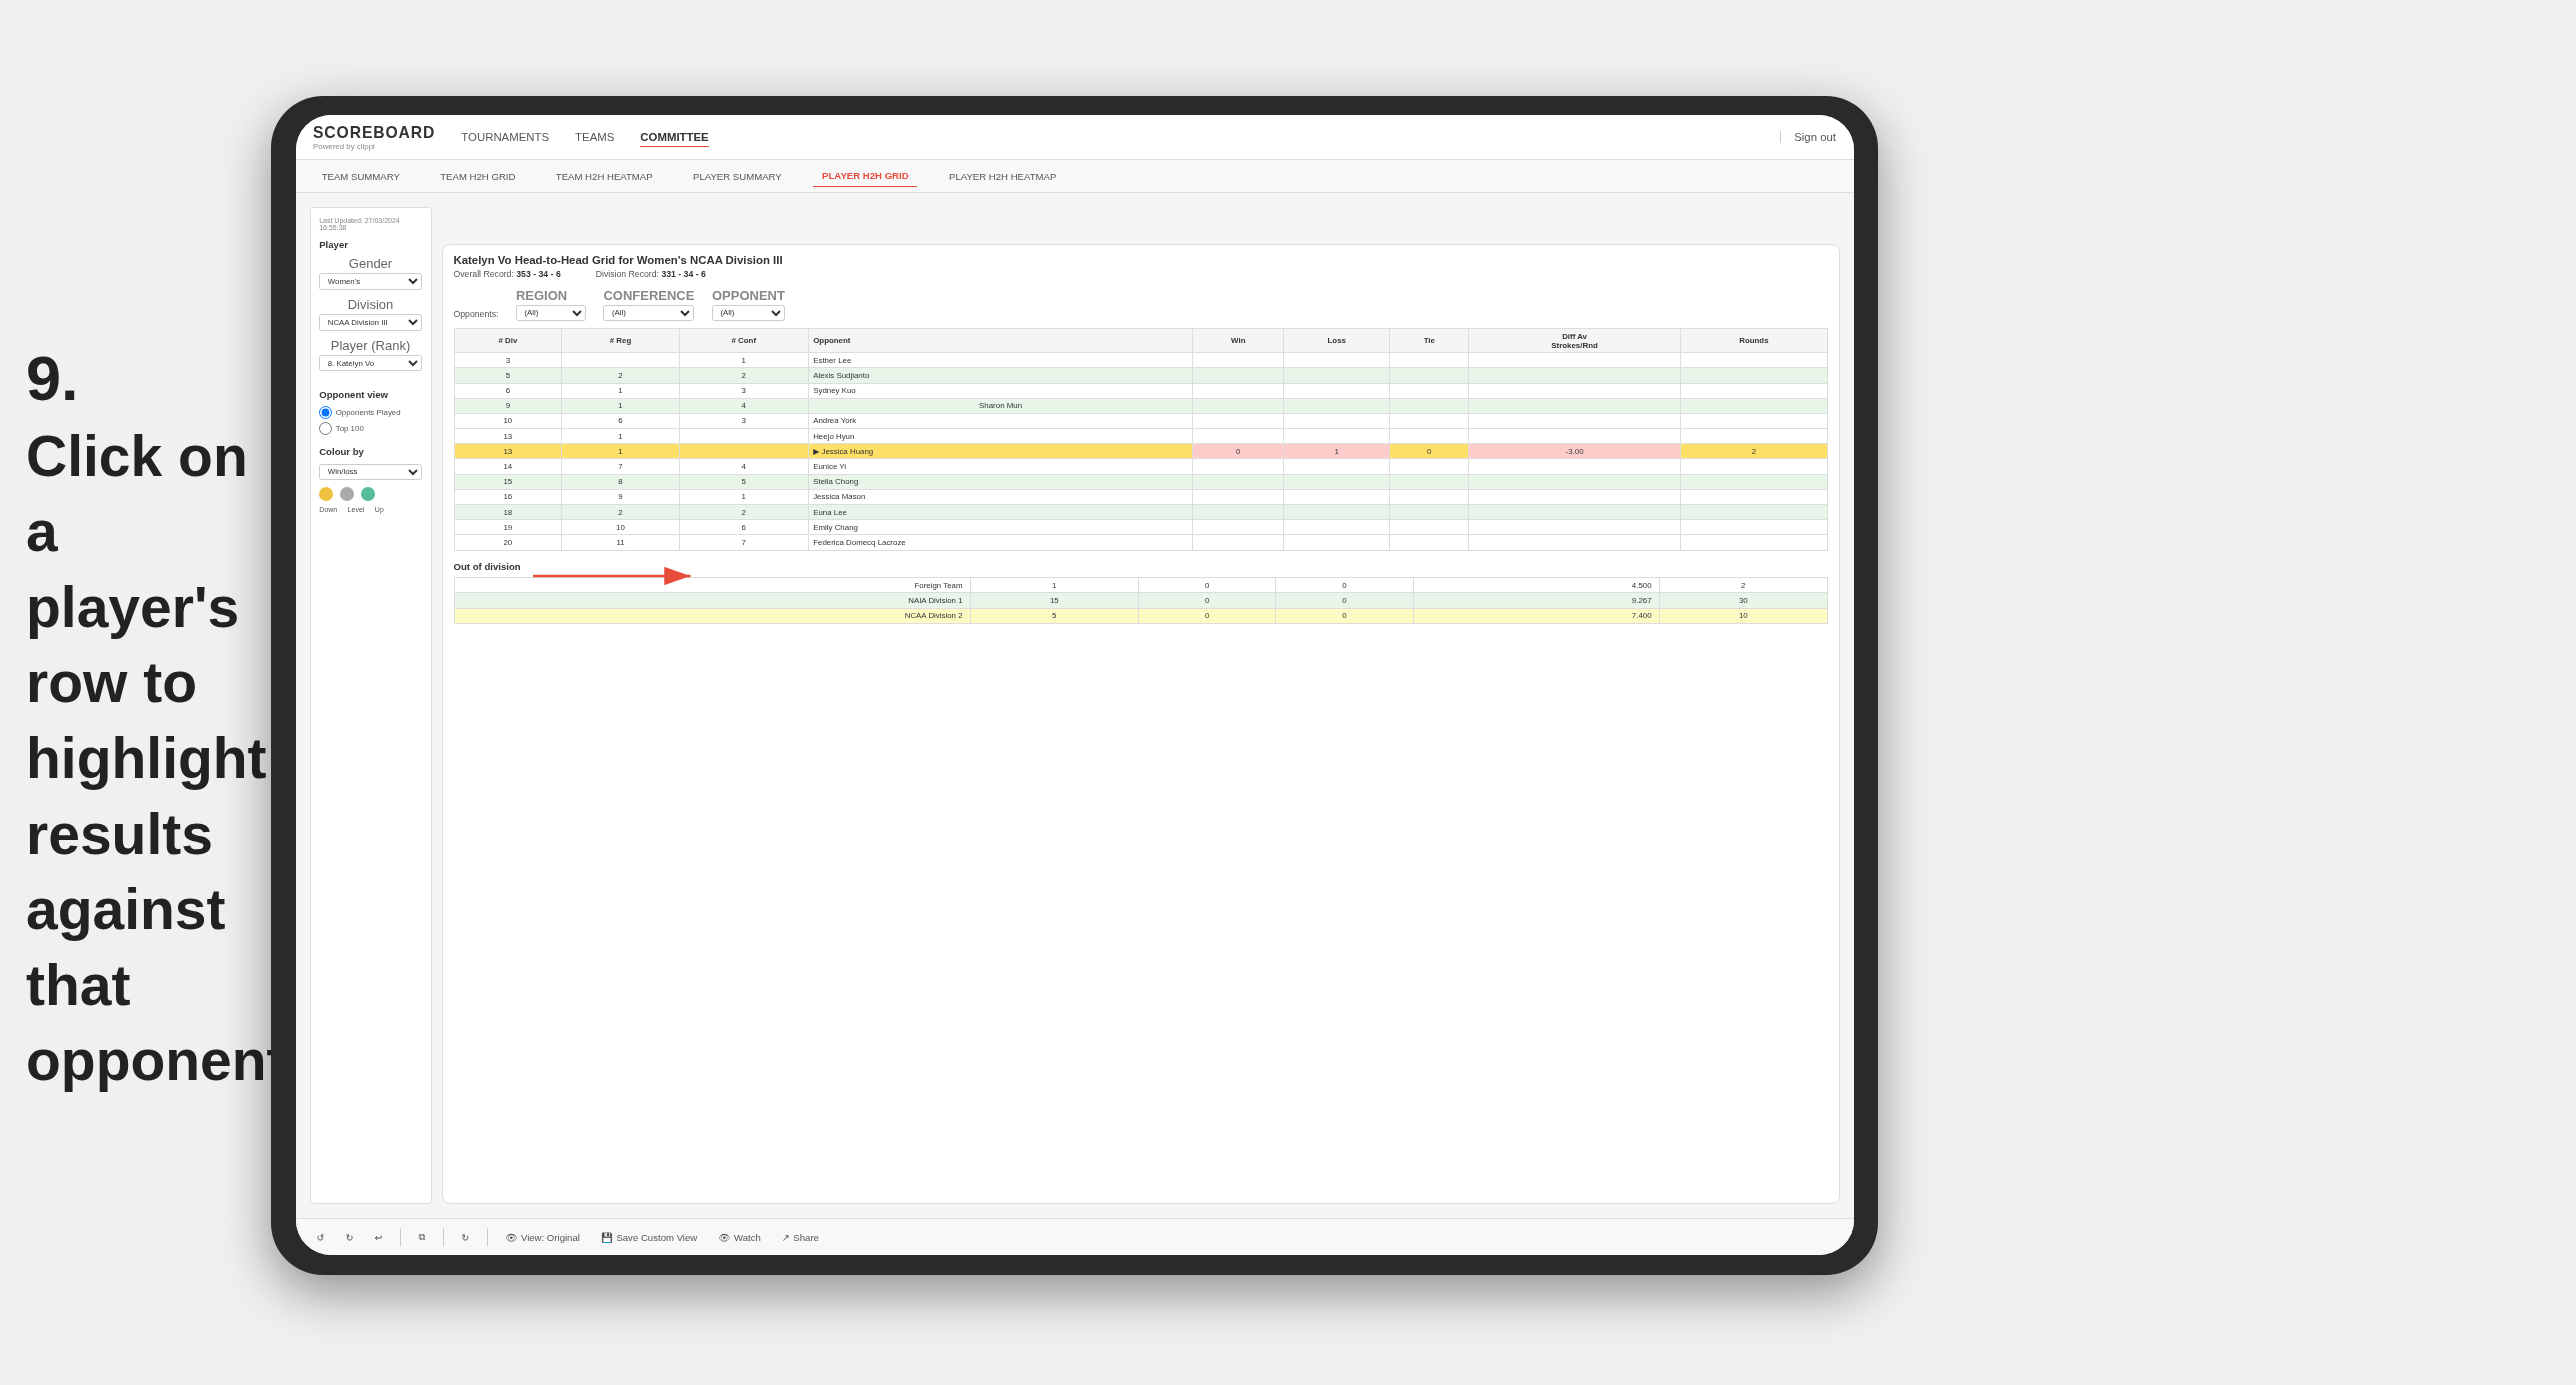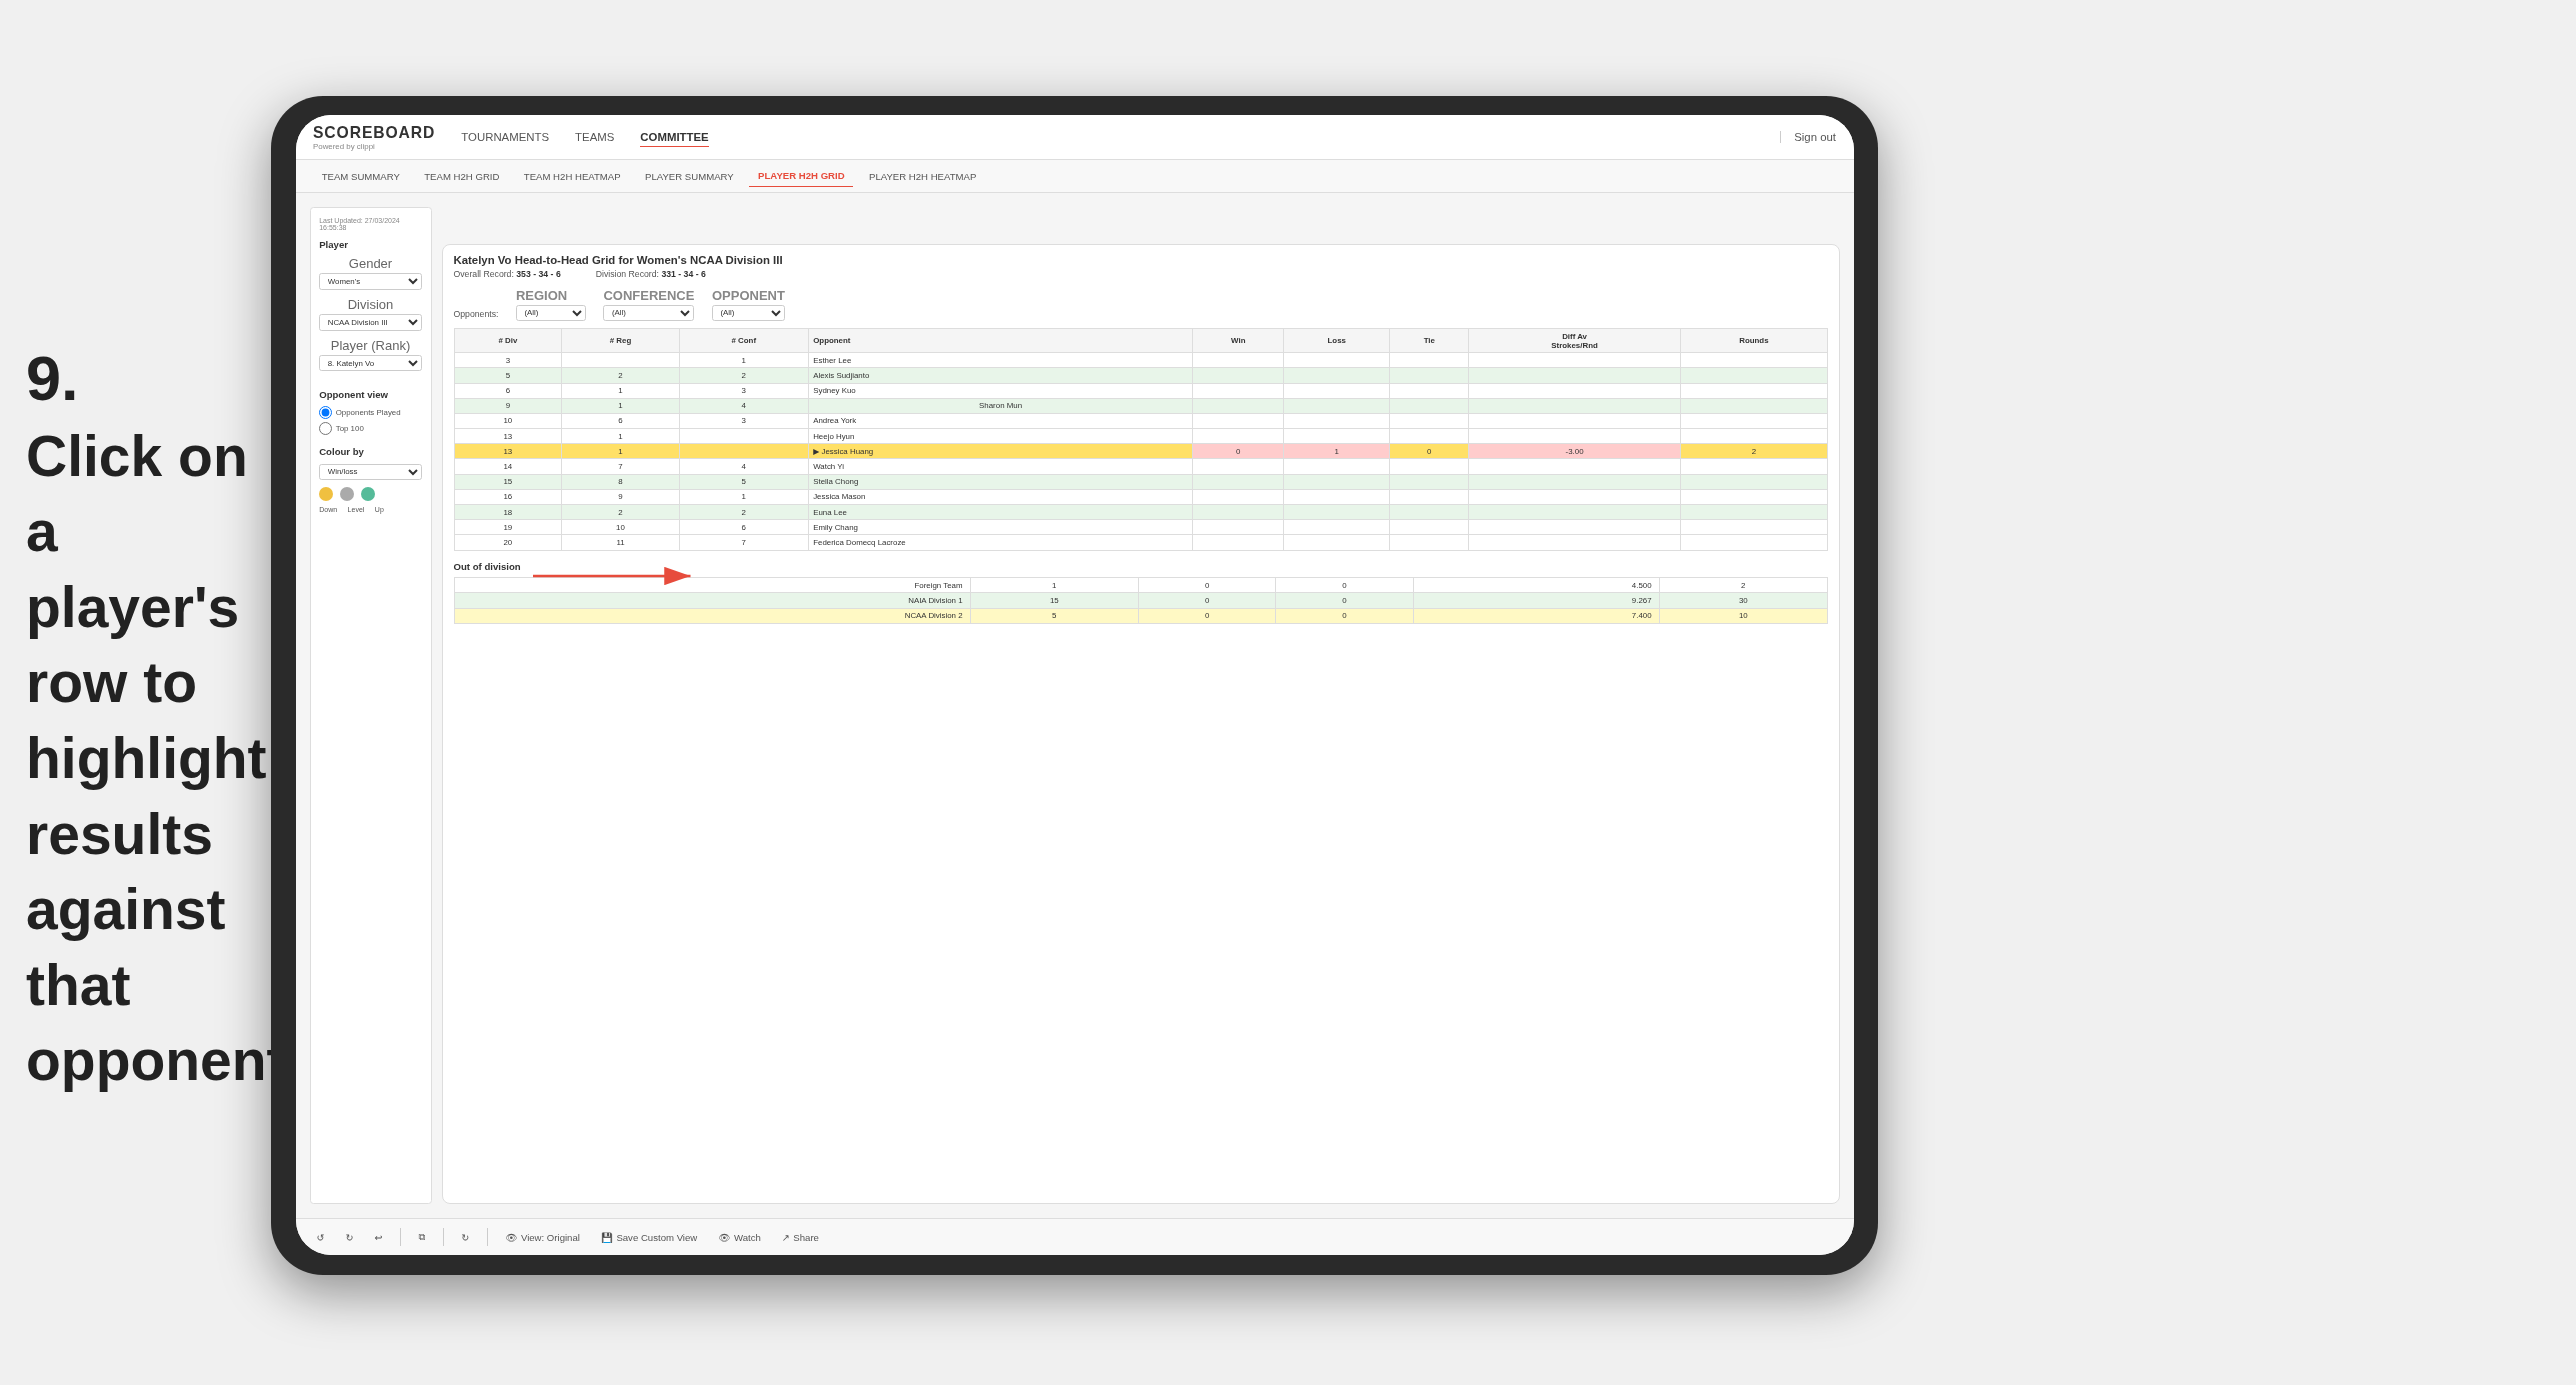--- a/index.html
+++ b/index.html
@@ -92,21 +92,21 @@
     }
 
     
     .sub-nav {
       display: flex;
       align-items: center;
       height: 33px;
       background: #f8f8f8;
       border-bottom: 0.9px solid #ddd;
       padding: 0 17.5px;
-      gap: 7px;
+      gap: 23px;
     }
 
     .sub-nav-item {
       font-size: 9.6px;
       color: #555;
       padding: 5.2px 8.7px;
       cursor: pointer;
       white-space: nowrap;
     }
 
@@ -601,21 +601,21 @@
                 <td class="td-loss" style="background: rgb(255, 224, 102);">0</td>
                 <td class="td-loss" style="background: rgb(255, 153, 153);">1</td>
                 <td style="background: rgb(255, 224, 102);">0</td>
                 <td class="td-loss" style="background: rgb(255, 153, 153);">-3.00</td>
                 <td style="background: rgb(255, 224, 102);">2</td>
               </tr>
               <tr>
                 <td>14</td>
                 <td>7</td>
                 <td>4</td>
-                <td class="td-name" style="text-align: left;">Watch Yi</td>
+                <td class="td-name" style="text-align: left;">Eunice Yi</td>
                 <td></td>
                 <td></td>
                 <td></td>
                 <td></td>
                 <td></td>
               </tr>
               <tr style="background: rgb(232, 245, 233);">
                 <td>15</td>
                 <td>8</td>
                 <td>5</td>

